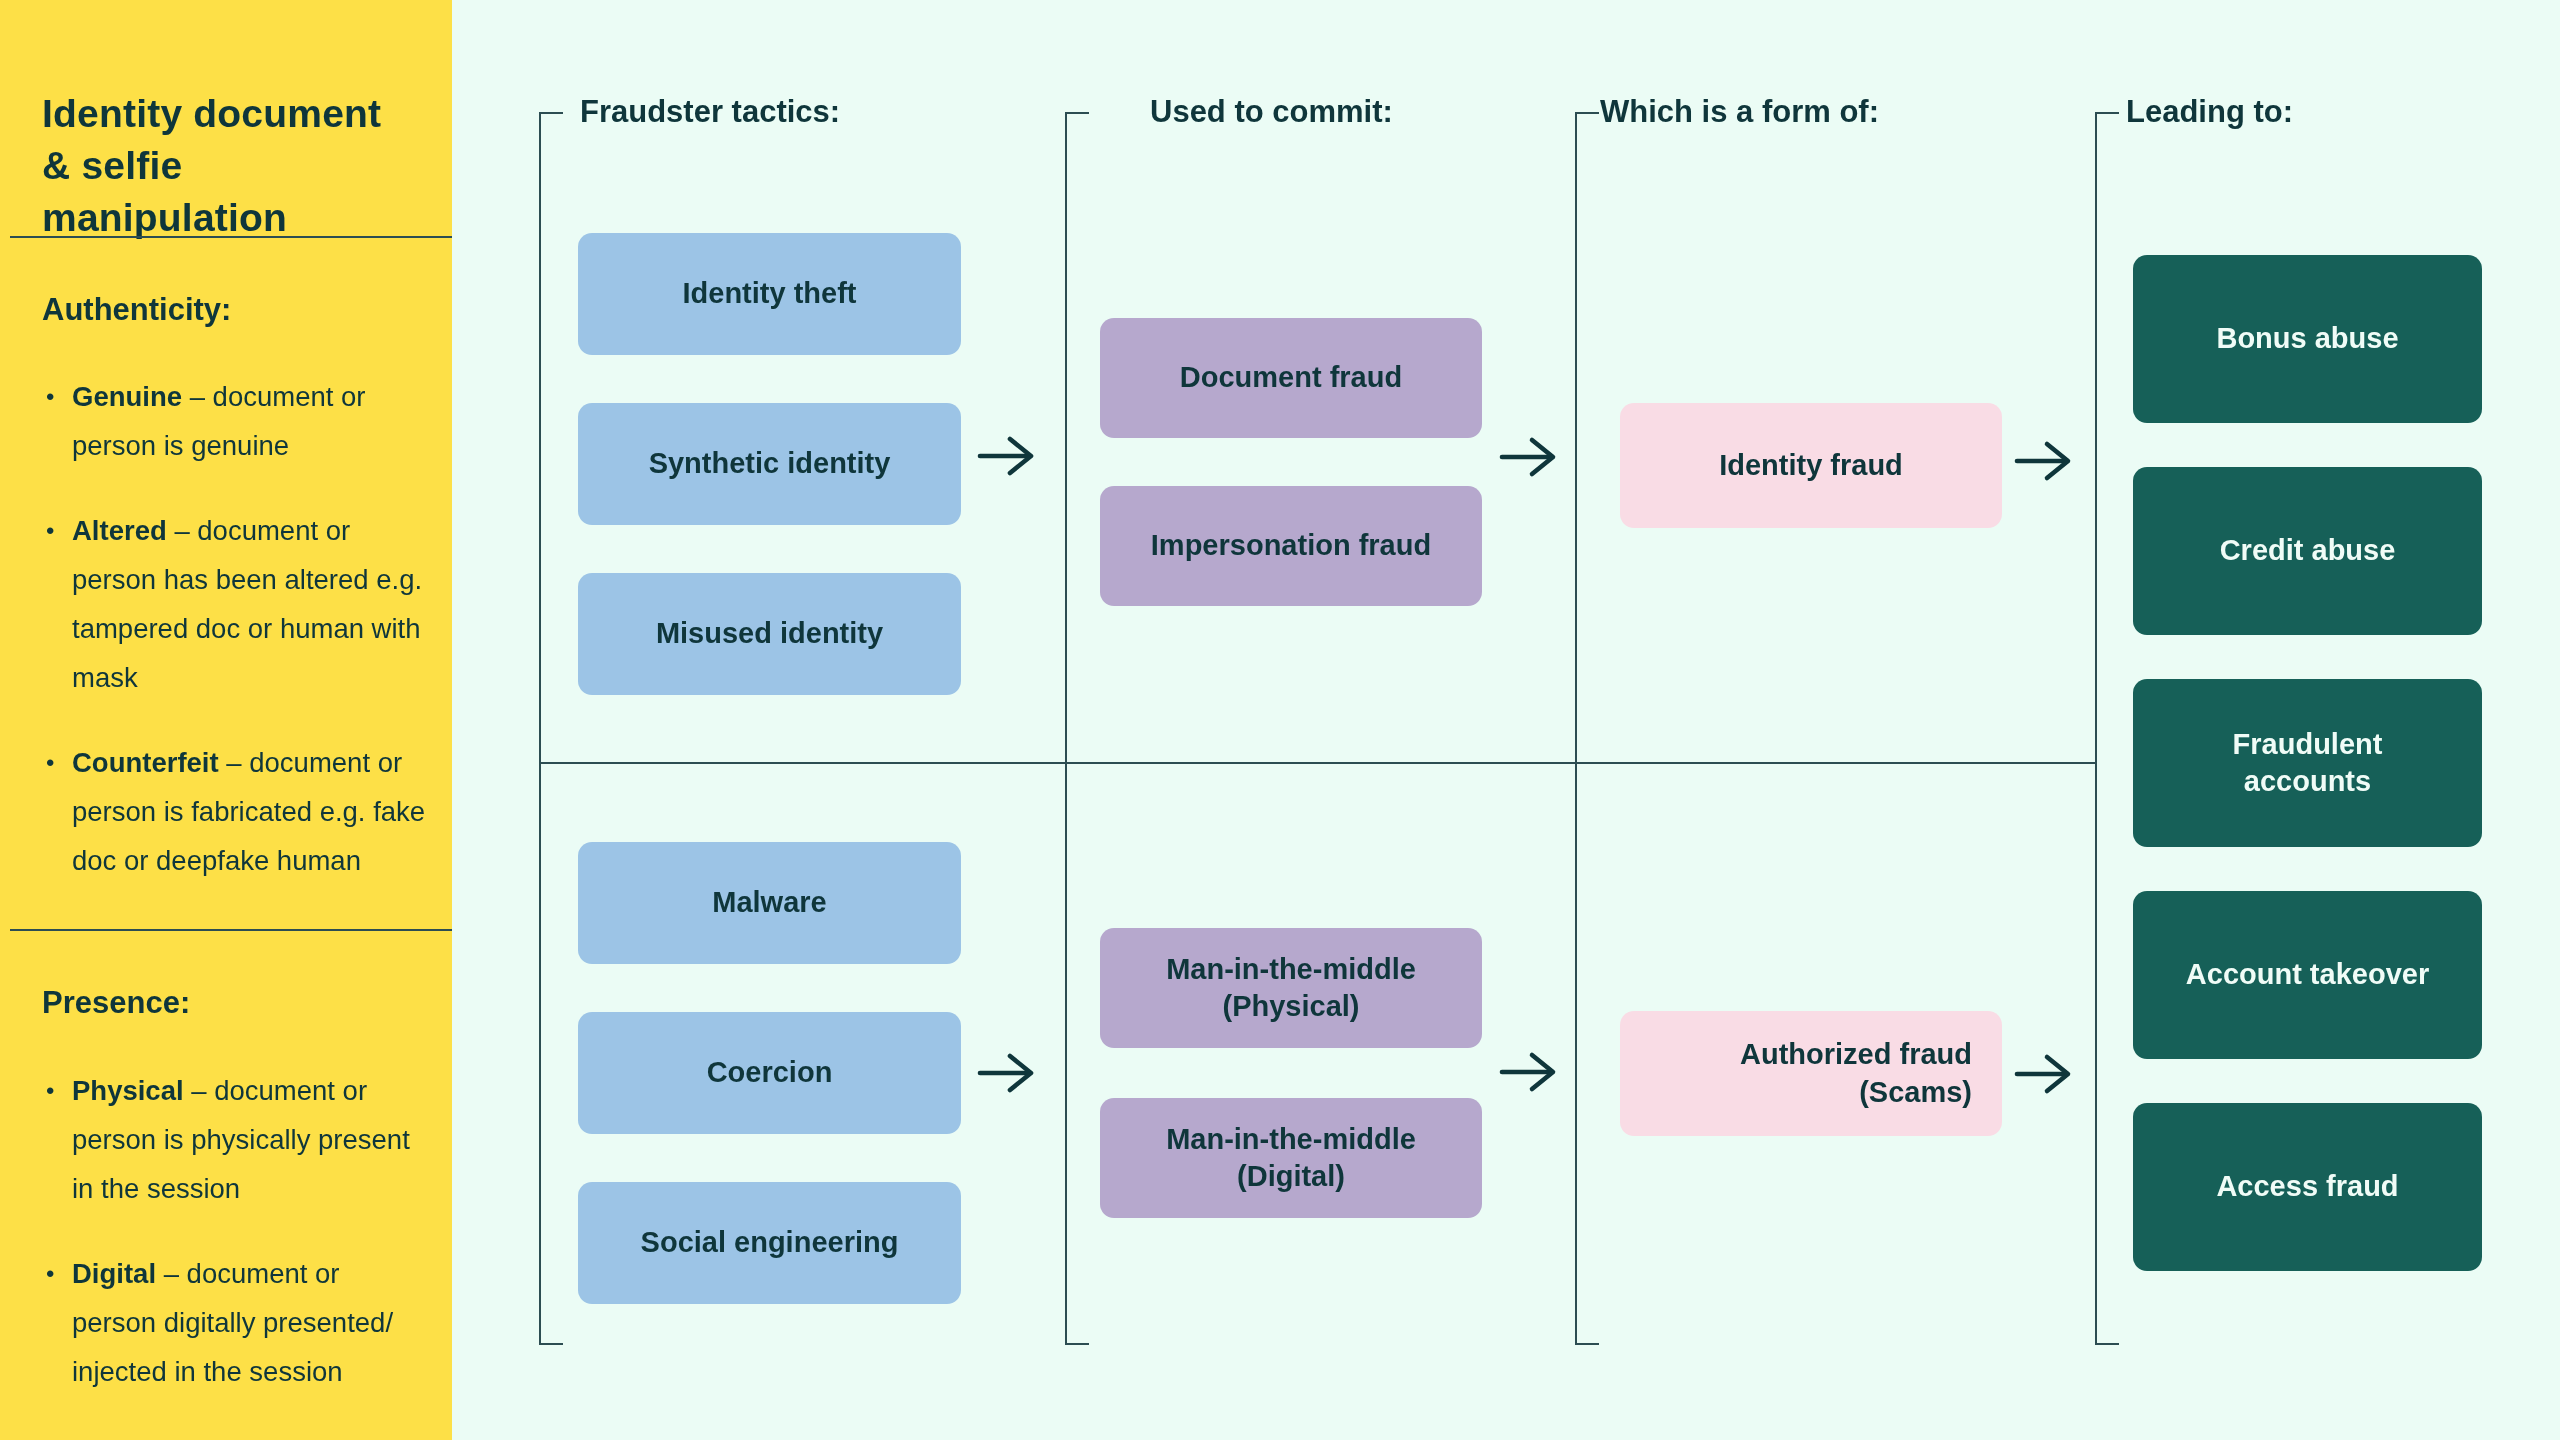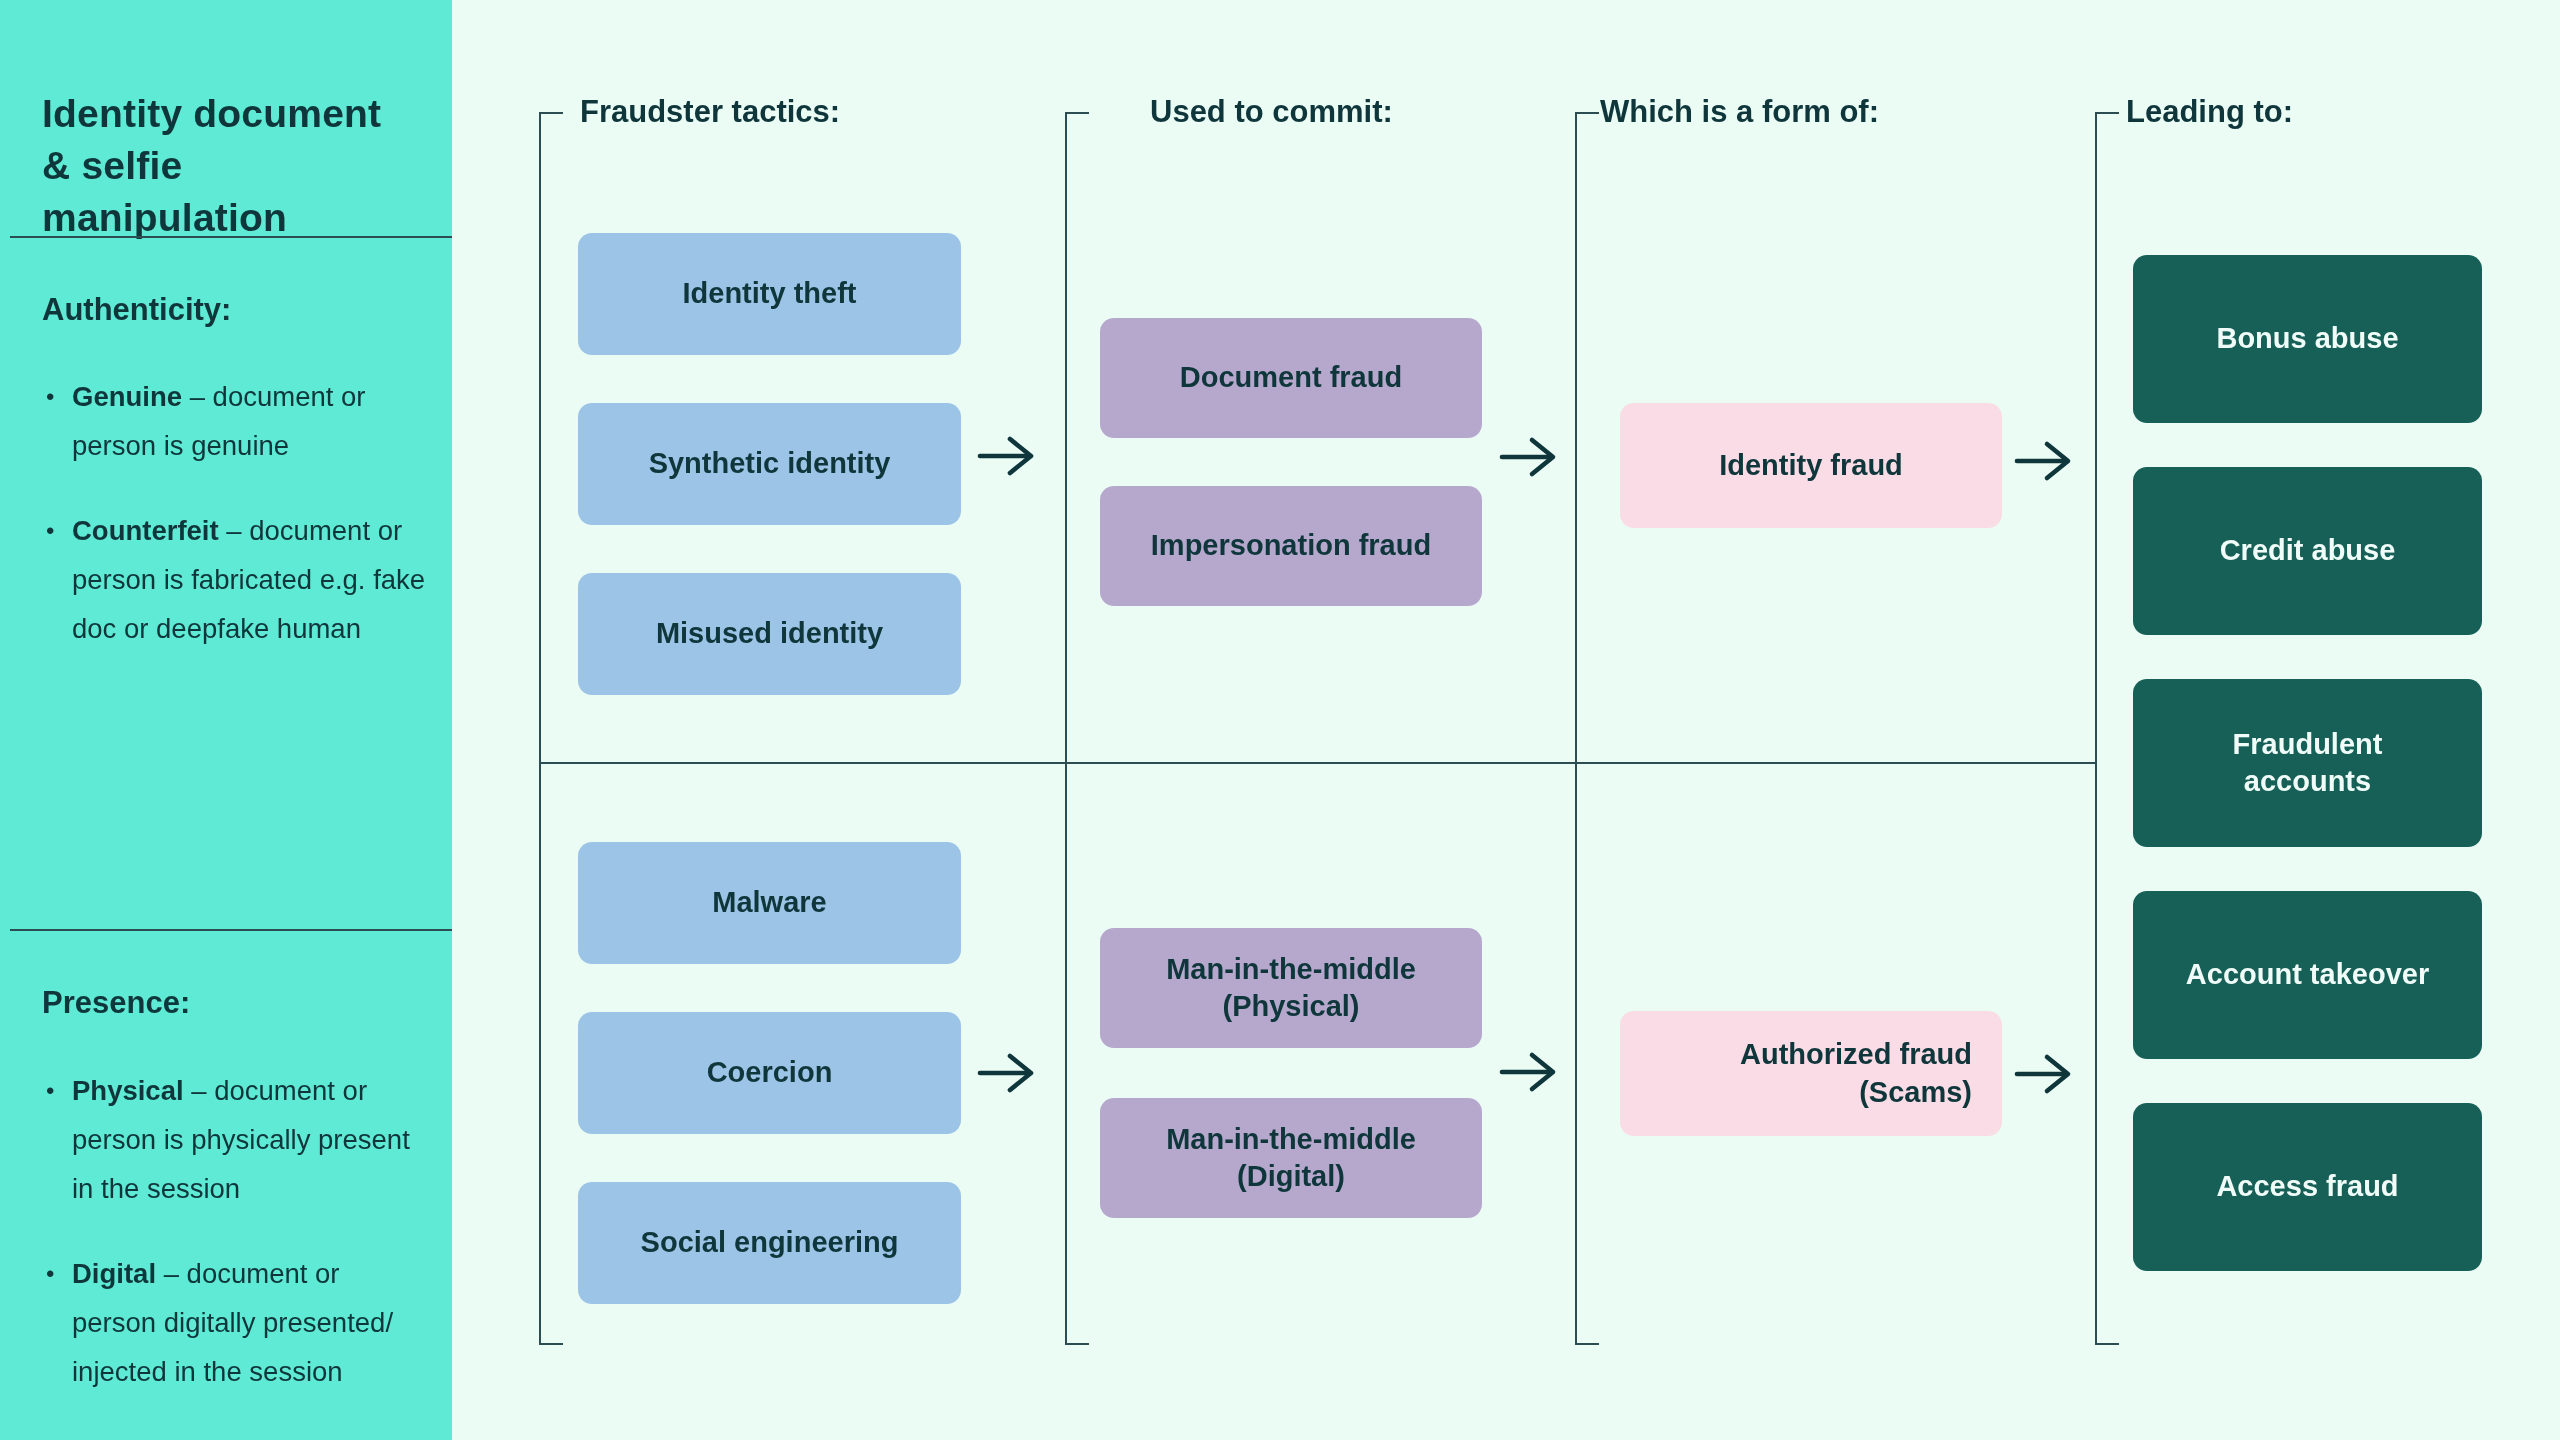--- a/index.html
+++ b/index.html
@@ -3,21 +3,21 @@
 <meta charset="utf-8">
 <style>
   html,body{margin:0;padding:0;}
   body{
     width:2560px;height:1440px;position:relative;overflow:hidden;
     background:#ebfcf5;
     font-family:"Liberation Sans",sans-serif;
     color:#0f363b;
   }
   
-  .sidebar{position:absolute;left:0;top:0;width:452px;height:1440px;background:#5eead4;}
+  .sidebar{position:absolute;left:0;top:0;width:452px;height:1440px;background:#fde047;}
   .side-title{position:absolute;left:42px;top:88px;width:372px;font-size:39px;font-weight:700;line-height:1.33;letter-spacing:.2px;}
   .divider{position:absolute;left:10px;width:442px;height:0;border-top:2px solid #2c4d52;}
   .d1{top:236px;} .d2{top:929px;}
   .side-heading{position:absolute;left:42px;width:380px;font-size:31px;font-weight:700;}
   .h1{top:292px;} .h2{top:985px;}
   .bullets{position:absolute;left:44px;width:382px;list-style:none;margin:0;padding:0;}
   .b1{top:372px;} .b2{top:1066px;}
   .bullets li{position:relative;padding-left:28px;margin-bottom:36px;font-size:27.5px;line-height:49px;}
   .bullets li::before{content:"•";position:absolute;left:2px;top:0;font-size:24px;}
   .bullets b{font-weight:700;}
@@ -41,20 +41,21 @@
 <body>
 
 <div class="sidebar">
   <div class="side-title">Identity document &amp; selfie manipulation</div>
 
   <div class="divider d1"></div>
 
   <div class="side-heading h1">Authenticity:</div>
   <ul class="bullets b1">
     <li><b>Genuine</b><span> – document or person is genuine</span></li>
+    <li><b>Altered</b><span> – document or person has been altered e.g. tampered doc or human with mask</span></li>
     <li><b>Counterfeit</b><span> – document or person is fabricated e.g. fake doc or deepfake human</span></li>
   </ul>
 
   <div class="divider d2"></div>
 
   <div class="side-heading h2">Presence:</div>
   <ul class="bullets b2">
     <li><b>Physical</b><span> – document or person is physically present in the session</span></li>
     <li><b>Digital</b><span> – document or person digitally presented/ injected in the session</span></li>
   </ul>

